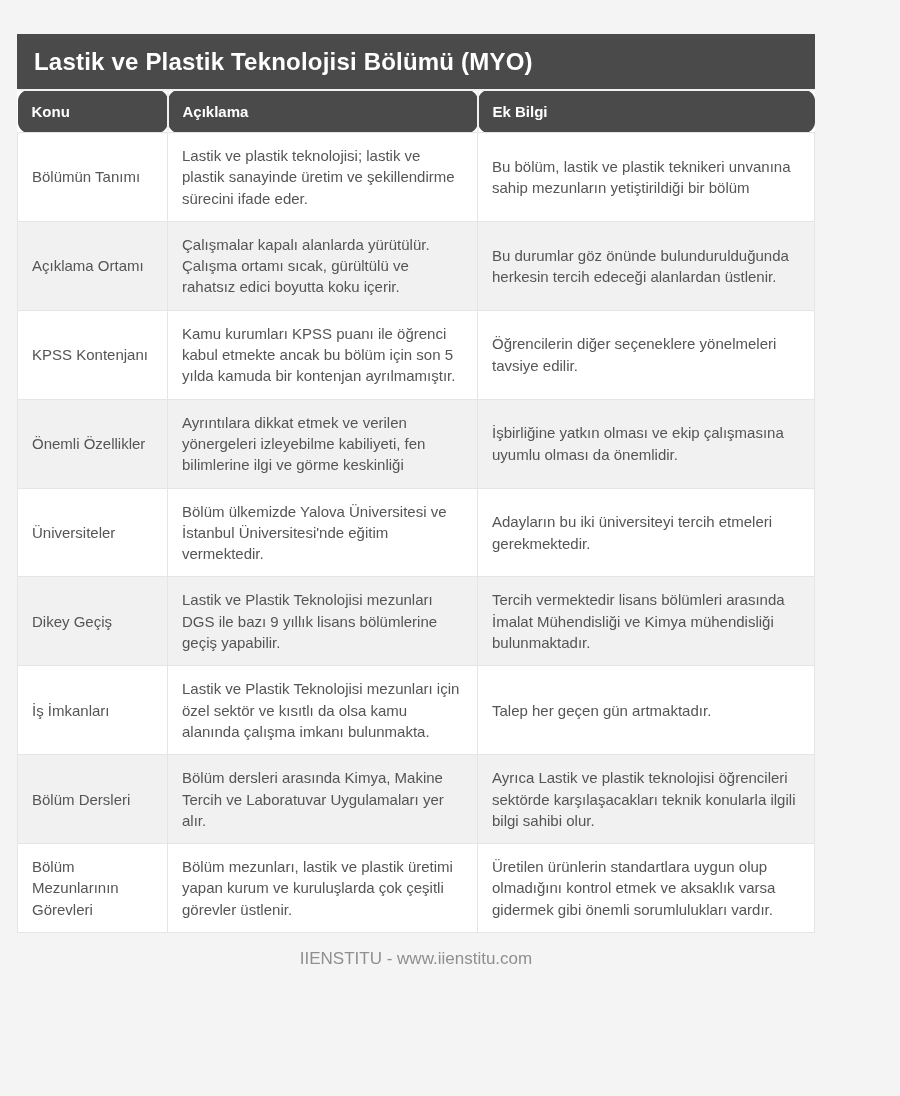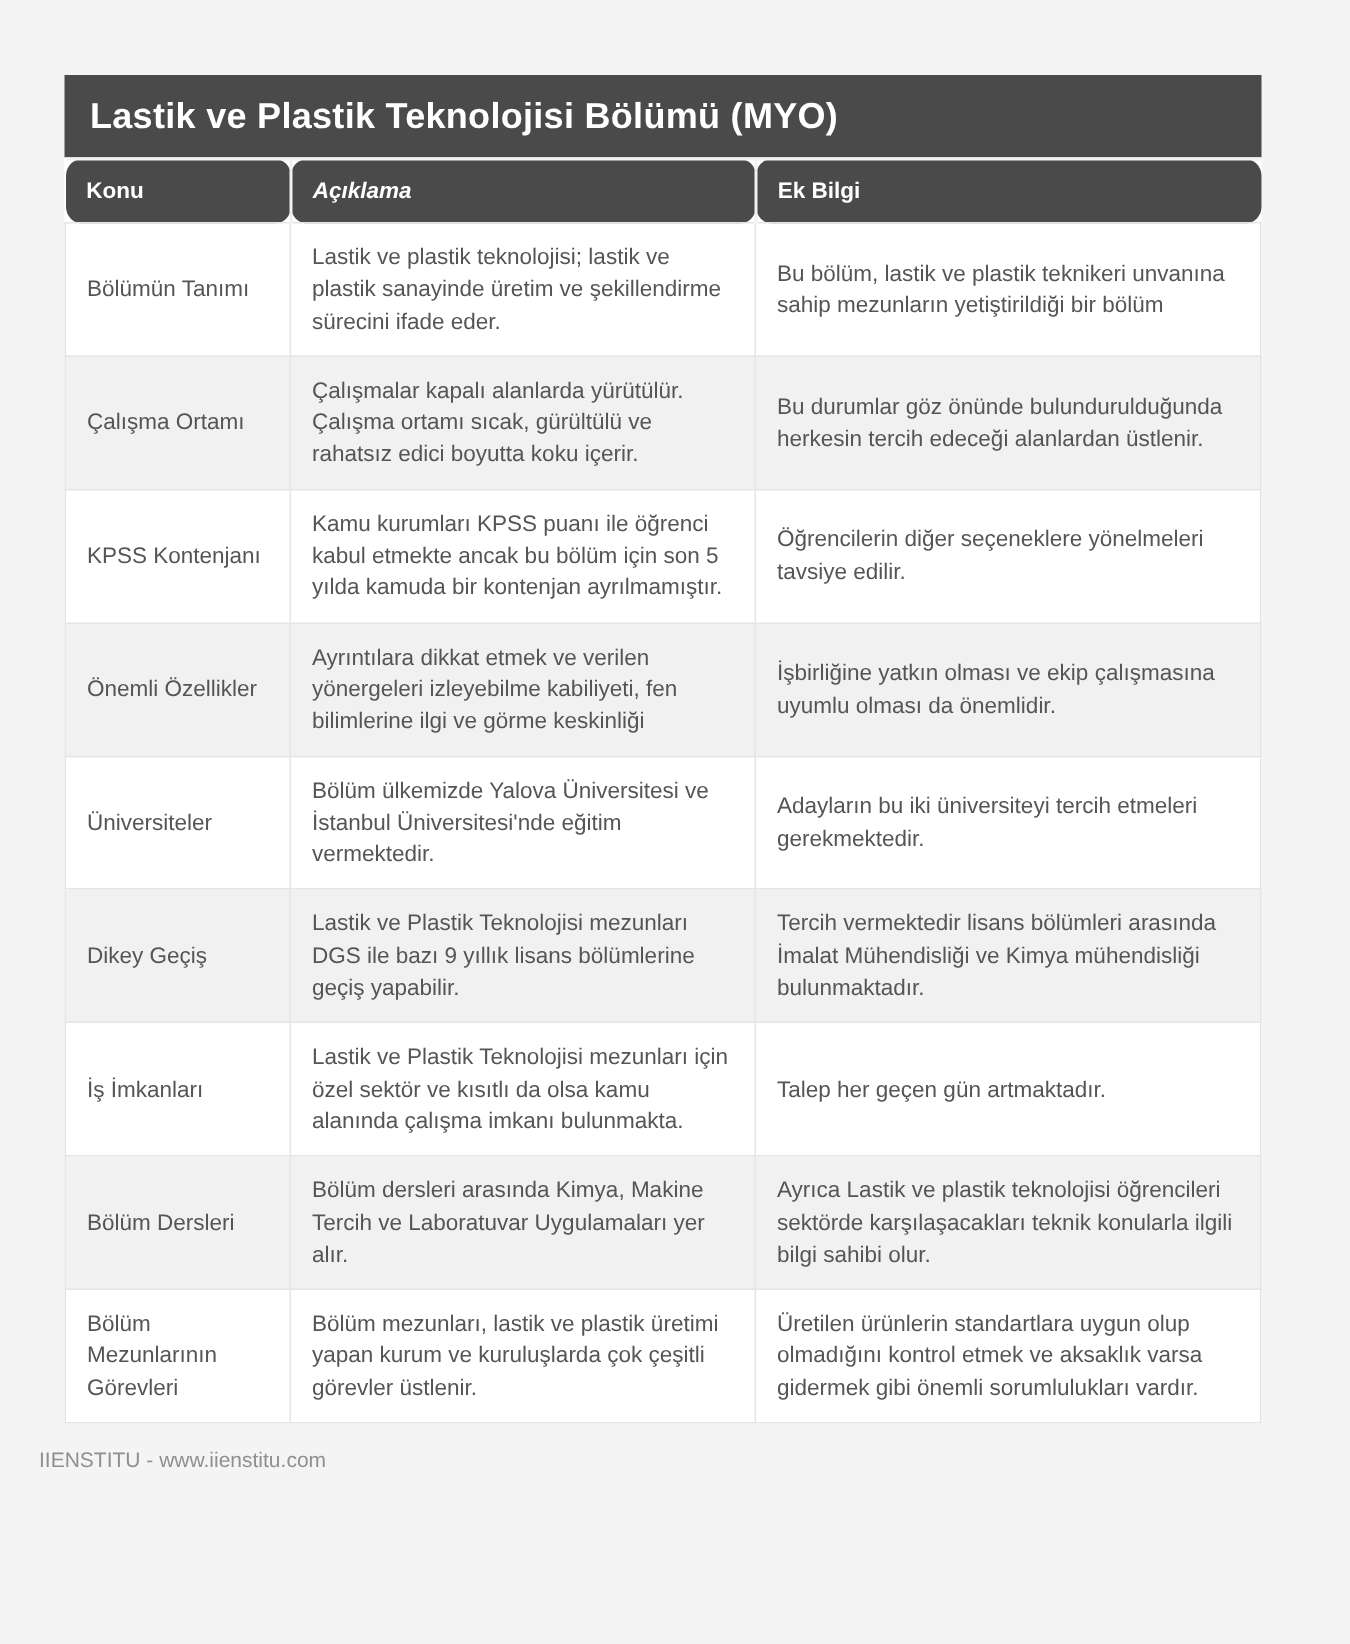--- a/index.html
+++ b/index.html
@@ -5,22 +5,21 @@
   * { box-sizing: border-box; margin: 0; padding: 0; }
   html, body {
     width: 900px;
     min-height: 1096px;
     background: #f4f4f4;
     font-family: "Liberation Sans", "DejaVu Sans", sans-serif;
   }
   .page {
     width: 832px;
     min-height: 1096px;
-    padding-top: 50px;
-    margin-left: 26px;
+    padding-top: 34px;
   }
   .card {
     width: 798px;
     margin: 0 auto;
   }
   .title-bar {
     background: #4a4a4a;
     color: #ffffff;
     font-size: 24px;
     font-weight: 700;
@@ -38,35 +37,36 @@
     color: #ffffff;
     font-size: 15px;
     font-weight: 700;
     text-align: left;
     padding: 12px 14px;
     border-left: 2px solid #f1f1f1;
     border-radius: 11px;
   }
   thead th:first-child { border-left: none; }
   thead th.col-konu { width: 150px; }
-  thead th.col-aciklama { width: 310px; font-style: italic; }
+  thead th.col-aciklama { width: 310px; }
   tbody td {
     font-size: 15px;
     line-height: 1.42;
     color: #555555;
     padding: 12px 14px;
     border: 1px solid #e5e5e5;
     vertical-align: middle;
     text-align: left;
   }
   tbody tr:nth-child(even) { background: #f1f1f1; }
   tbody tr:nth-child(odd) { background: #ffffff; }
   .footer {
+    text-align: center;
     color: #8f8f8f;
-    font-size: 14px;
+    font-size: 17px;
     margin-top: 16px;
     padding-bottom: 40px;
   }
 </style>
 </head>
 <body>
 
 <div class="page">
   <div class="card">
     <div class="title-bar">Lastik ve Plastik Teknolojisi Bölümü (MYO)</div>
@@ -78,21 +78,21 @@
           <th class="col-ekbilgi">Ek Bilgi</th>
         </tr>
       </thead>
       <tbody>
         <tr>
           <td>Bölümün Tanımı</td>
           <td>Lastik ve plastik teknolojisi; lastik ve plastik sanayinde üretim ve şekillendirme sürecini ifade eder.</td>
           <td>Bu bölüm, lastik ve plastik teknikeri unvanına sahip mezunların yetiştirildiği bir bölüm</td>
         </tr>
         <tr>
-          <td>Çalışma Ortamı</td>
+          <td>Açıklama Ortamı</td>
           <td>Çalışmalar kapalı alanlarda yürütülür. Çalışma ortamı sıcak, gürültülü ve rahatsız edici boyutta koku içerir.</td>
           <td>Bu durumlar göz önünde bulundurulduğunda herkesin tercih edeceği alanlardan üstlenir.</td>
         </tr>
         <tr>
           <td>KPSS Kontenjanı</td>
           <td>Kamu kurumları KPSS puanı ile öğrenci kabul etmekte ancak bu bölüm için son 5 yılda kamuda bir kontenjan ayrılmamıştır.</td>
           <td>Öğrencilerin diğer seçeneklere yönelmeleri tavsiye edilir.</td>
         </tr>
         <tr>
           <td>Önemli Özellikler</td>

